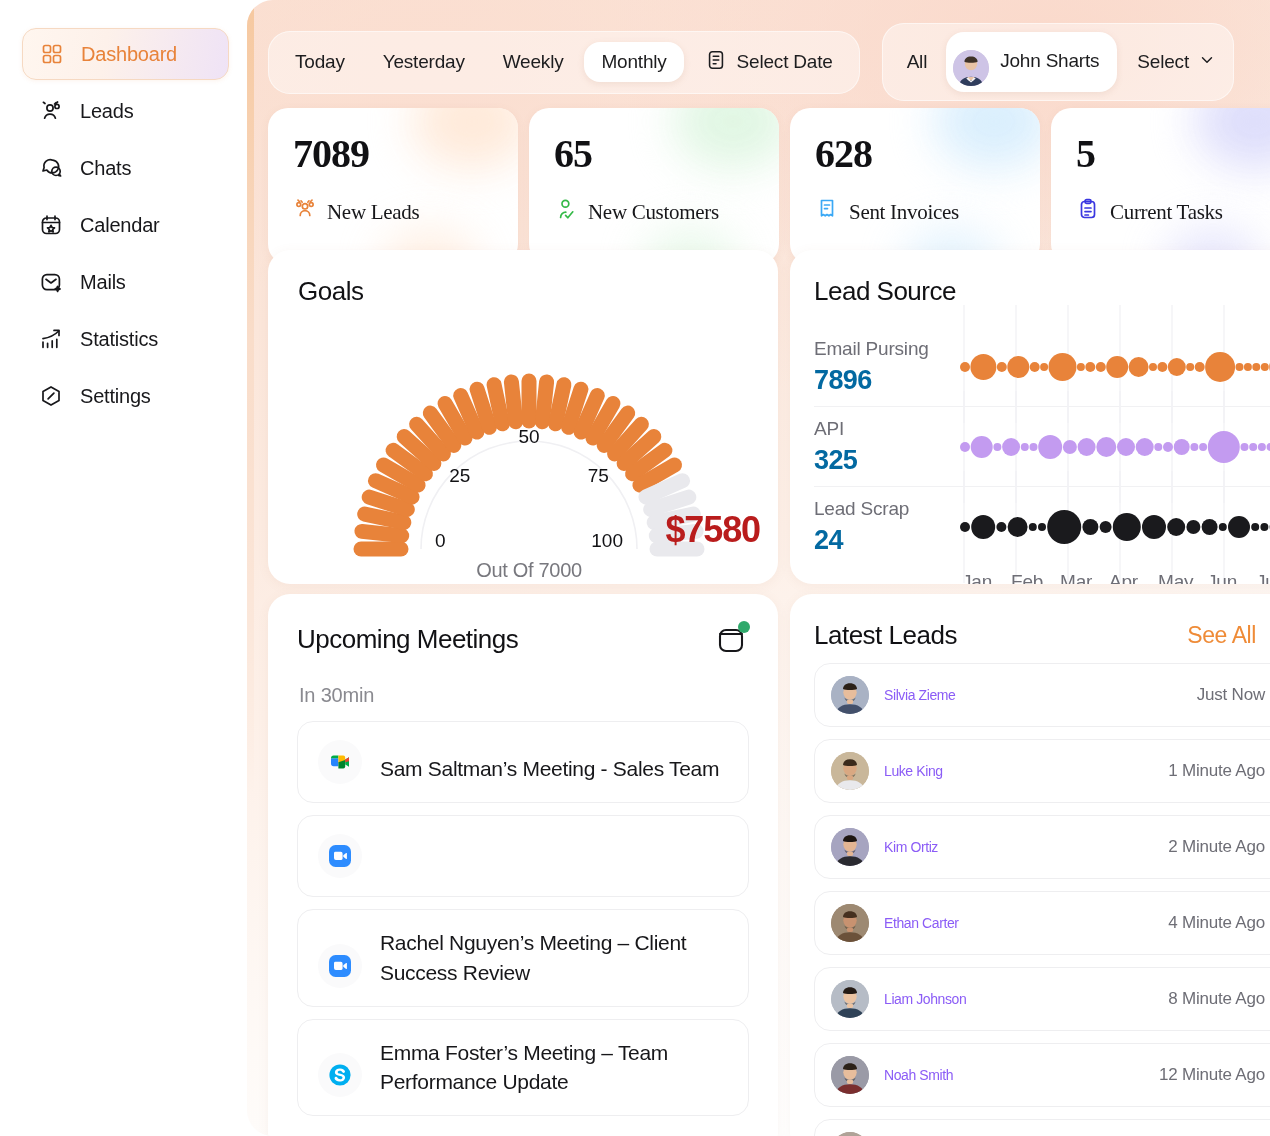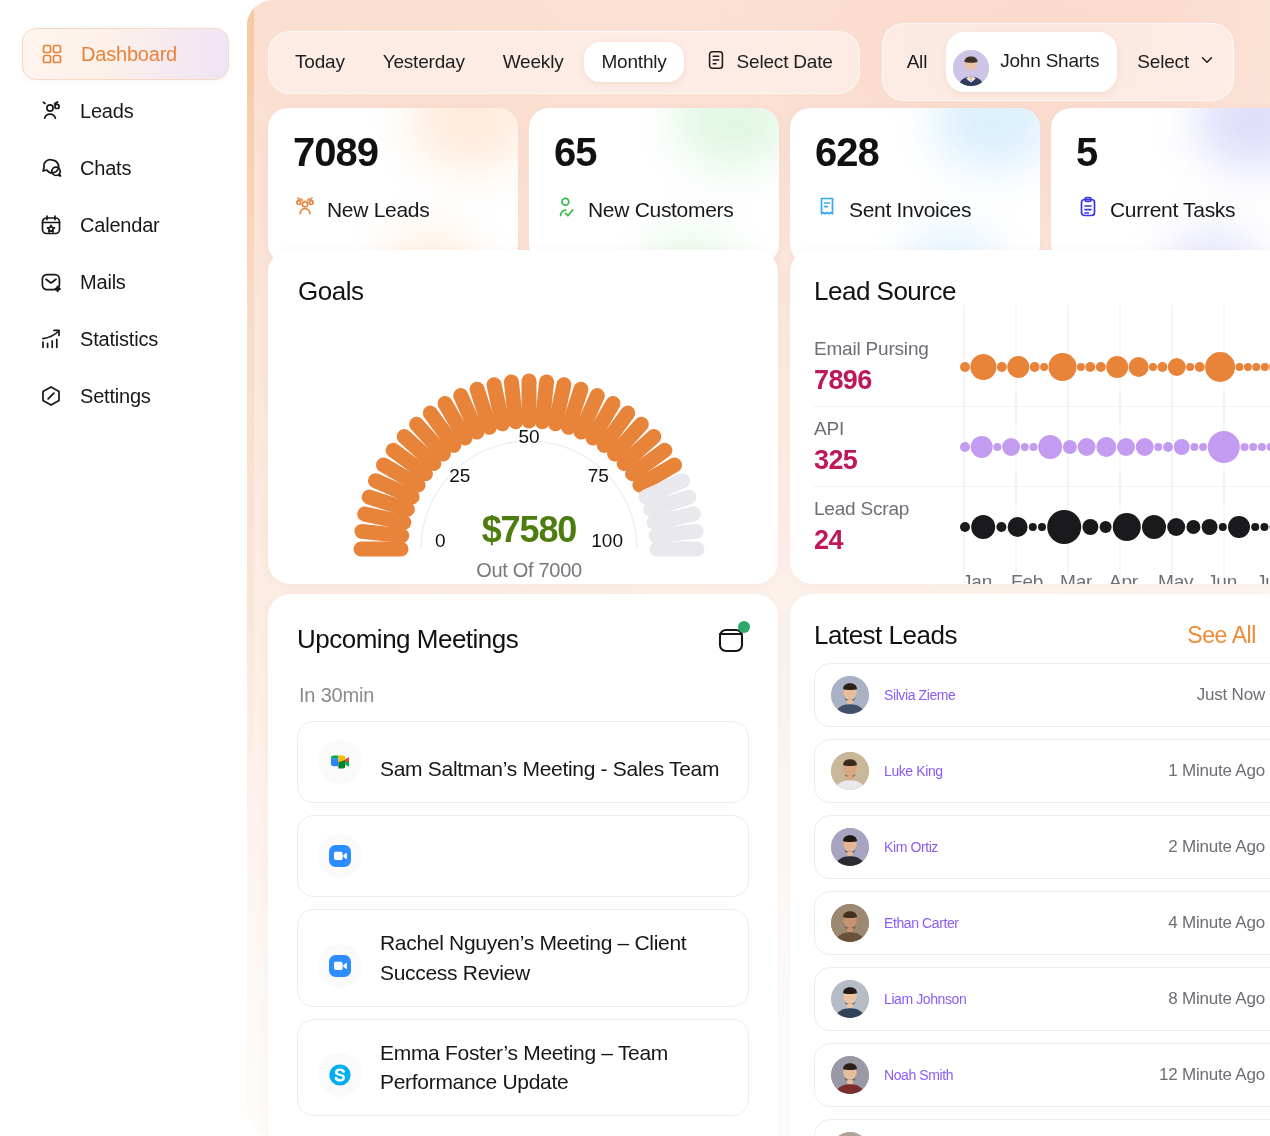--- a/index.html
+++ b/index.html
@@ -149,20 +149,21 @@
   }
   .stat {
     width: 250px;
     height: 156px;
     background: #ffffff;
     border-radius: 20px;
     padding: 22px 0 0 25px;
     position: relative;
     overflow: hidden;
     box-shadow: 0 2px 10px rgba(170,120,90,0.07);
+    font-family: Liberation Serif, serif;
   }
   .stat .tintA, .stat .tintB {
     position: absolute; border-radius: 50%; filter: blur(22px); pointer-events: none;
   }
   .stat .num { font-size: 40px; font-weight: 700; color: #111114; letter-spacing: -1px; position: relative; }
   .stat .lbl { display: flex; align-items: center; gap: 10px; margin-top: 20px; font-size: 21px; color: #18181b; letter-spacing: -0.3px; position: relative; }
 
   
   .panel {
     position: absolute;
@@ -177,31 +178,31 @@
   #leadsrc-panel { left: 543px; top: 250px; width: 520px; height: 334px; padding: 26px 0 0 24px; }
   #meetings-panel { left: 21px; top: 594px; width: 510px; height: 560px; padding: 28px 29px 0 29px; }
   #latest-panel { left: 543px; top: 594px; width: 520px; height: 560px; padding: 26px 24px 0 24px; }
 
   
   .gauge-wrap { position: relative; width: 462px; height: 258px; margin-top: 6px; }
   .gauge-wrap svg { position: absolute; left: 0; top: 0; }
   .gauge-center {
     position: absolute; left: 0; right: 0; top: 196px; text-align: center;
   }
-  .gauge-value { font-size: 36px; font-weight: 700; color: #4d7c0f; letter-spacing: -1.1px; }
+  .gauge-value { font-size: 36px; font-weight: 700; color: #b91c1c; letter-spacing: -1.1px; text-align: right; }
   .gauge-sub { font-size: 20px; color: #78787e; margin-top: 8px; letter-spacing: -0.3px; }
   .gtick-lbl { font-size: 19px; fill: #111114; font-family: "Liberation Sans", sans-serif; }
 
   
   .ls-rows { margin-top: 20px; position: relative; }
   .ls-row { display: flex; align-items: center; height: 80px; border-bottom: 1px solid #f1f1f3; position: relative; }
   .ls-row:last-of-type { border-bottom: none; }
   .ls-meta { width: 146px; flex: 0 0 146px; }
   .ls-name { font-size: 19px; color: #6e6e76; letter-spacing: -0.2px; }
-  .ls-val { font-size: 27px; font-weight: 700; color: #be185d; margin-top: 5px; letter-spacing: -0.6px; }
+  .ls-val { font-size: 27px; font-weight: 700; color: #0369a1; margin-top: 5px; letter-spacing: -0.6px; }
   .ls-plot { position: relative; flex: 1; height: 80px; overflow: visible; }
   .ls-plot svg { position: absolute; left: 0; top: 0; overflow: visible; }
   .ls-axis { display: flex; margin-left: 146px; margin-top: 4px; position: relative; height: 26px; }
   .ls-axis span { position: absolute; font-size: 19px; color: #6e6e76; letter-spacing: -0.2px; }
 
   
   .mt-head { display: flex; align-items: center; justify-content: space-between; }
   .cal-badge { position: relative; width: 34px; height: 34px; cursor: pointer; }
   .cal-badge .dot { position: absolute; right: -1px; top: -1px; width: 12px; height: 12px; border-radius: 50%; background: #2fa96b; }
   .mt-group-label { font-size: 20px; color: #8a8a90; margin: 28px 0 14px 2px; letter-spacing: -0.2px; }

